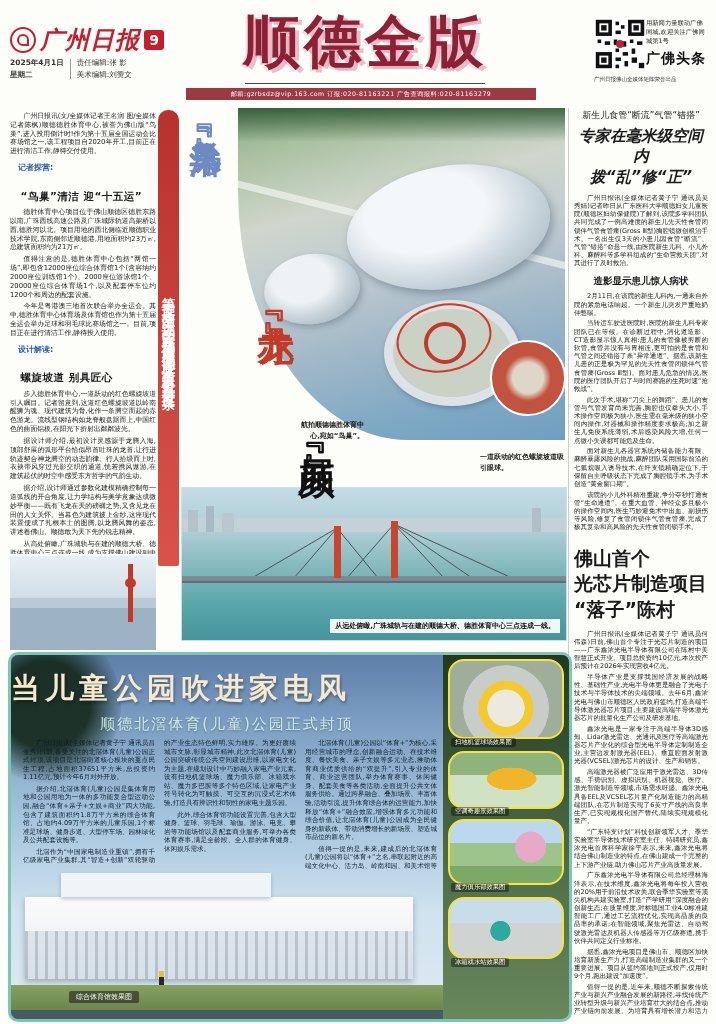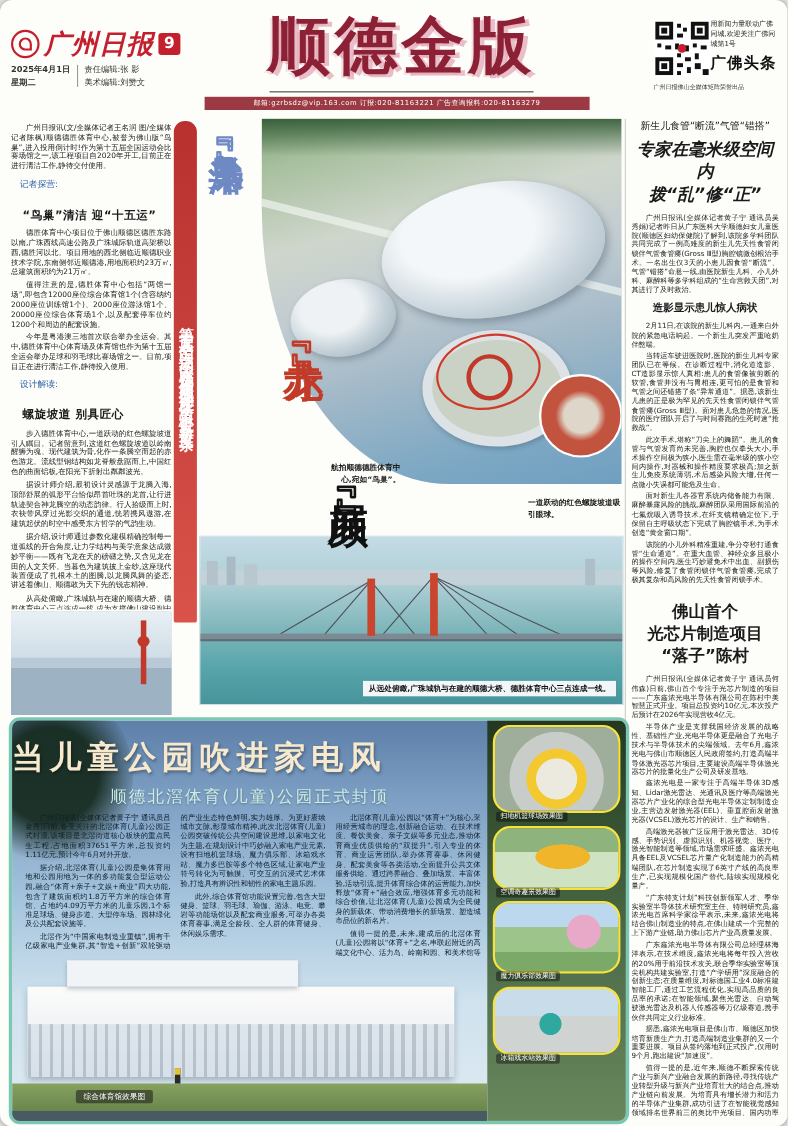--- a/index.html
+++ b/index.html
@@ -1,18 +1,18 @@
 <!DOCTYPE html>
 <html><head>
 <meta charset="utf-8">
 <style>
   html,body{margin:0;padding:0;background:#e9e7e2;}
   .page{position:relative;width:716px;height:1024px;background:#fdfdfa;margin:0 auto;
         font-family:"DejaVu Sans",sans-serif;color:#1a1a1a;overflow:hidden;
-        box-shadow:0 0 6px rgba(0,0,0,.35);border-radius:11px;}
+        box-shadow:0 0 6px rgba(0,0,0,.35);}
   .abs{position:absolute;}
 
   
   .logo-row{left:10px;top:24px;display:flex;align-items:center;gap:4px;}
   .logo-icon{width:22px;height:22px;border:2.5px solid #c41f2e;border-radius:50%;position:relative;}
   .logo-icon::after{content:"";position:absolute;left:5px;top:5px;width:8px;height:8px;border:2px solid #c41f2e;border-radius:50% 50% 0 50%;}
   .logo-text{font-family:"DejaVu Serif",serif;font-style:italic;font-weight:bold;font-size:24px;color:#c41f2e;letter-spacing:1px;}
   .page-num{background:#c41f2e;color:#fff;font-weight:bold;font-size:14px;width:20px;height:20px;line-height:20px;text-align:center;border-radius:3px;}
   .dateblock{left:10px;top:57px;font-size:7.5px;color:#333;display:flex;gap:6px;align-items:center;}
   .dateblock .d1{line-height:1.6;font-weight:bold;}
@@ -27,21 +27,21 @@
   .qr-svg{width:52px;height:52px;}
   .qr-side{width:60px;font-size:6.3px;line-height:1.45;color:#222;}
   .qr-brand{font-size:14px;font-weight:bold;color:#111;margin-top:3px;letter-spacing:1px;}
   .qr-sub{left:594px;top:76px;font-size:5.5px;color:#333;}
   .contact-bar{left:186px;top:88px;width:350px;height:12px;background:#9c3a43;color:#fff;
                font-size:6.2px;line-height:12px;text-align:center;letter-spacing:.5px;}
 
   
   .left-col{left:10px;top:112px;width:146px;height:442px;overflow:hidden;font-size:6.8px;line-height:1.3;text-align:justify;}
   .left-col p{margin:0 0 3px;text-indent:2em;}
-  .sec-label{color:#2f62a8;font-weight:normal;font-size:8px;margin:7px 0 2px;text-indent:1em;}
+  .sec-label{color:#2f62a8;font-weight:bold;font-size:8px;margin:7px 0 2px;text-indent:1em;}
   .sec-title{font-weight:bold;font-size:10.5px;margin:16px 0 5px;text-indent:1em;letter-spacing:.5px;}
 
   
   .v-banner{left:158px;top:110px;width:21px;height:456px;background:linear-gradient(180deg,#b8312f,#d9534a);
             border-radius:10px 10px 2px 2px;color:#fff;font-weight:bold;font-size:13.5px;letter-spacing:4px;
             writing-mode:vertical-rl;text-orientation:upright;text-align:center;line-height:21px;}
   .vh{writing-mode:vertical-rl;text-orientation:upright;font-family:"DejaVu Serif",serif;font-weight:bold;z-index:5;}
   .vh-blue{left:184px;top:114px;font-size:32px;color:#6e89c4;letter-spacing:1px;}
   .vh-red{left:251px;top:298px;font-size:37px;color:#c23a28;}
   .vh-black{left:292px;top:430px;font-size:37px;color:#111;}
@@ -78,21 +78,21 @@
   .tower::after{content:"";position:absolute;left:-3px;top:14px;width:11px;height:10px;border-radius:50%;background:#c0392b;}
 
   
   .rdiv{left:568px;top:108px;width:1px;height:908px;background:#ccc;}
   .right-col{left:574px;top:110px;width:134px;height:906px;overflow:hidden;font-size:6.5px;line-height:1.26;text-align:justify;}
   .right-col p{margin:0 0 2.5px;text-indent:2em;}
   .kicker{font-size:9px;text-align:center;margin-bottom:5px;text-indent:0;font-weight:500;}
   .rh1{font-size:15.5px;font-weight:bold;text-align:center;line-height:1.3;margin-bottom:7px;font-style:italic;}
   .rsub{font-size:9.5px;font-weight:bold;text-align:center;margin:8px 0 5px;}
   .story2{margin-top:14px;}
-  .rh2{font-size:15px;font-weight:bold;text-align:center;line-height:1.35;margin-bottom:7px;}
+  .rh2{font-size:19px;font-weight:bold;line-height:1.35;margin-bottom:7px;}
 
   
   .bottom-box{left:8px;top:652px;width:558px;height:364px;border:3px solid #7cc6b4;border-radius:10px;overflow:hidden;
               background:linear-gradient(180deg,#5d7fa8 0%,#7b9dc2 18%,#a5c4dd 45%,#cfe2ee 70%,#dfeaf2 100%);}
   .tree-l{left:-40px;top:-30px;width:150px;height:160px;border-radius:50%;
           background:radial-gradient(circle,rgba(18,38,24,.9) 0 40%,rgba(18,38,24,0) 72%);}
   .b-head{left:0;top:14px;width:432px;text-align:left;font-family:"DejaVu Serif",serif;font-weight:bold;
           font-size:29px;color:#f6e9cd;letter-spacing:5px;text-shadow:1px 2px 3px rgba(0,0,0,.35);}
   .b-sub{left:0;top:60px;width:432px;text-align:center;font-size:15px;color:#cdeee6;letter-spacing:2px;text-shadow:0 1px 2px rgba(0,0,0,.3);}
   .b-text{left:12px;top:84px;width:414px;height:132px;column-count:3;column-gap:9px;overflow:hidden;

